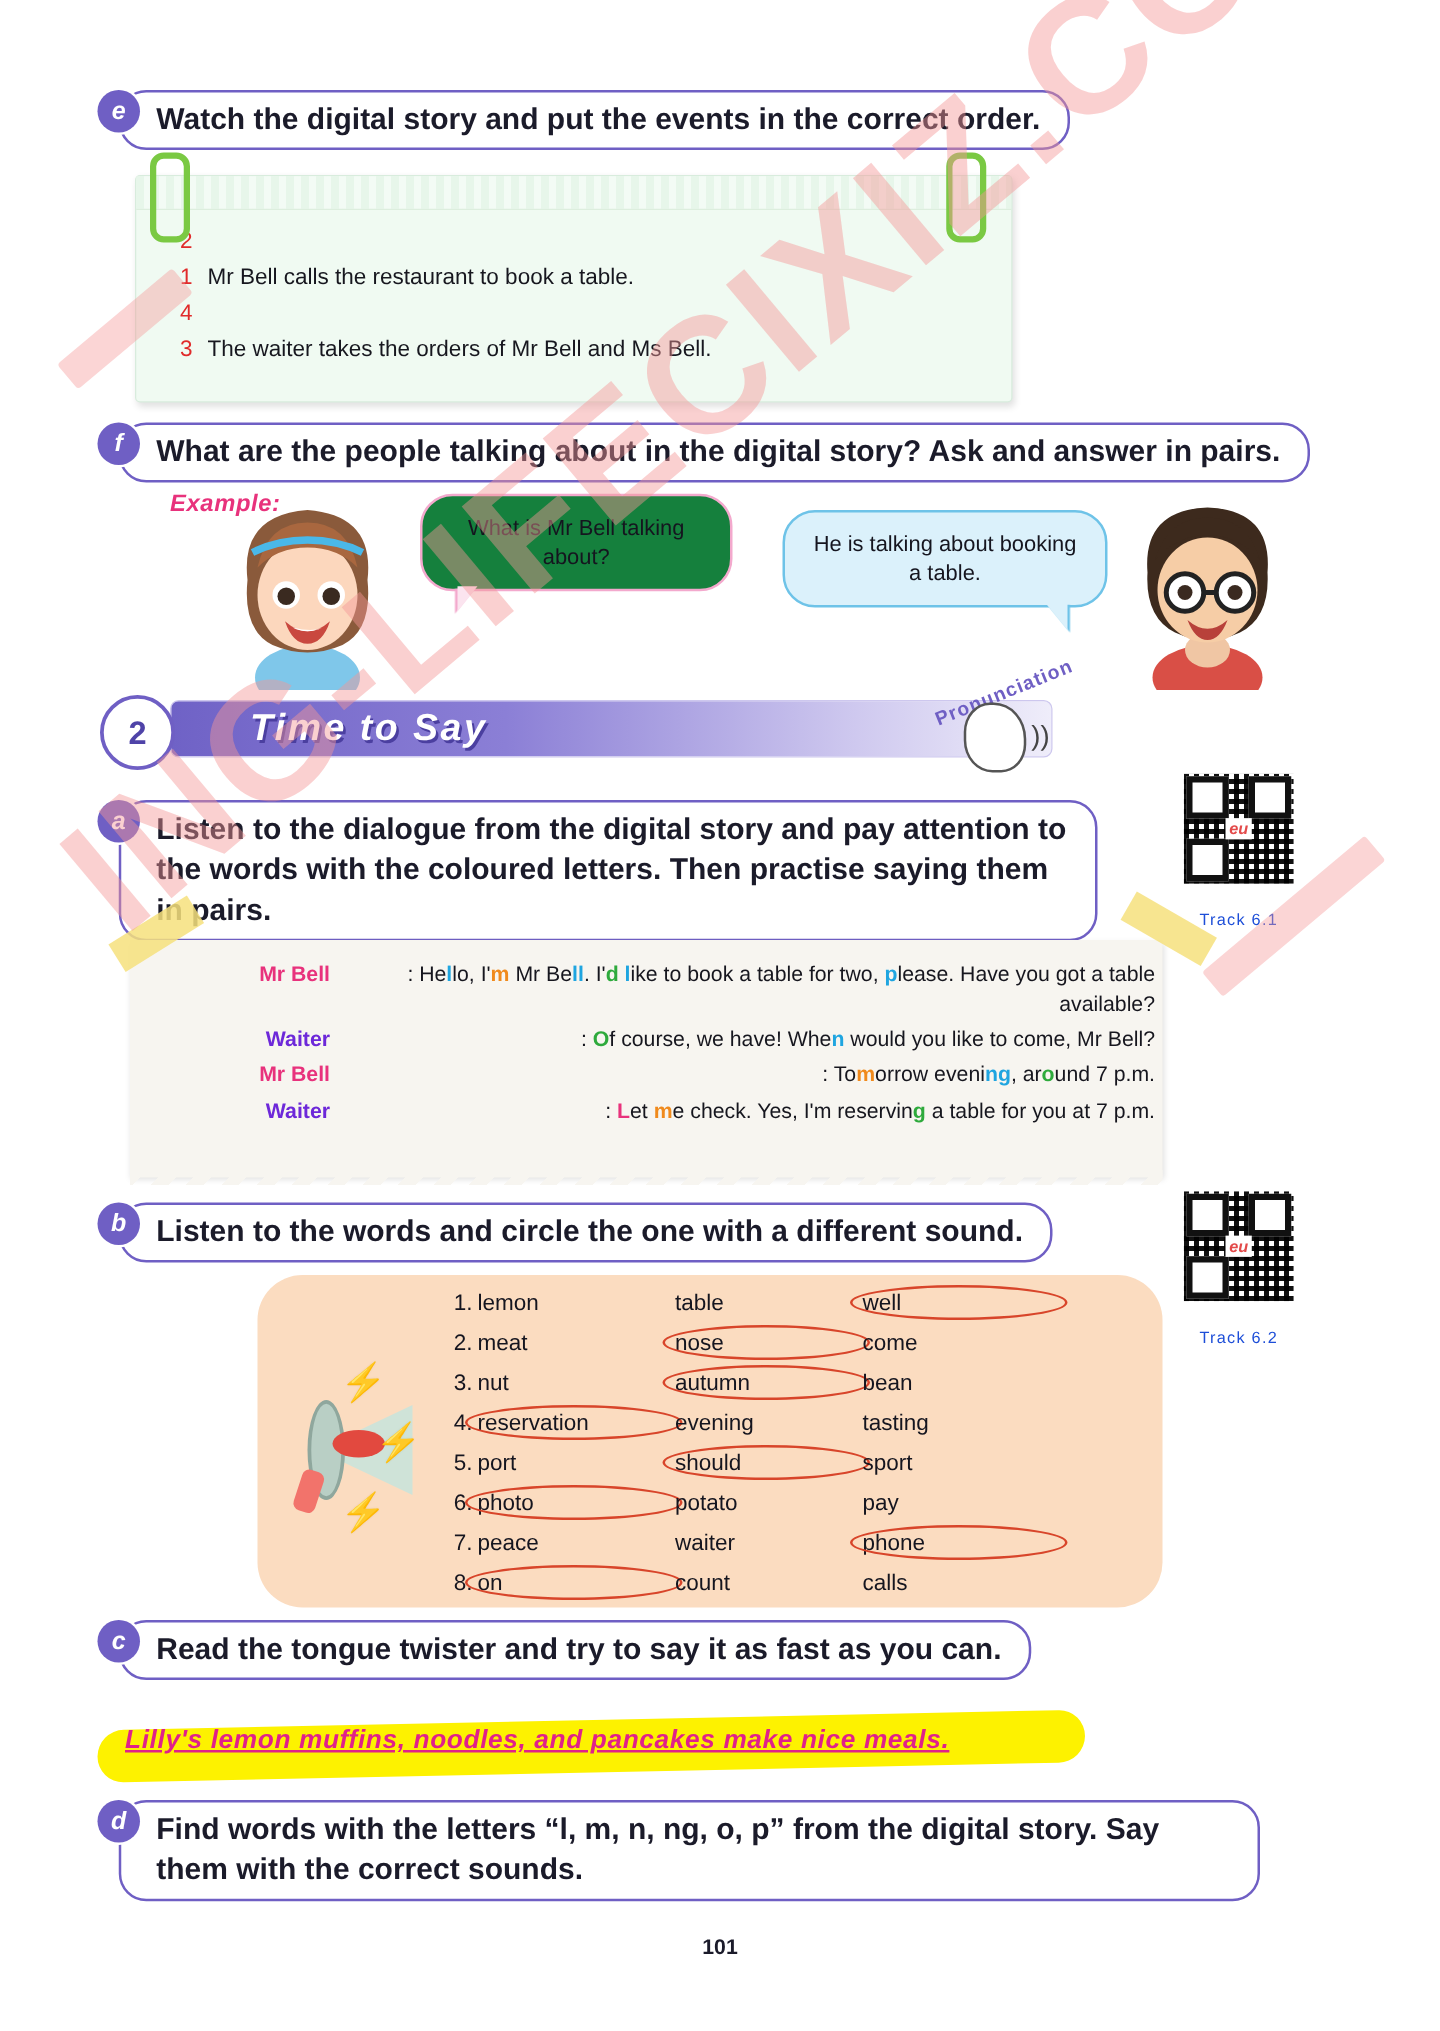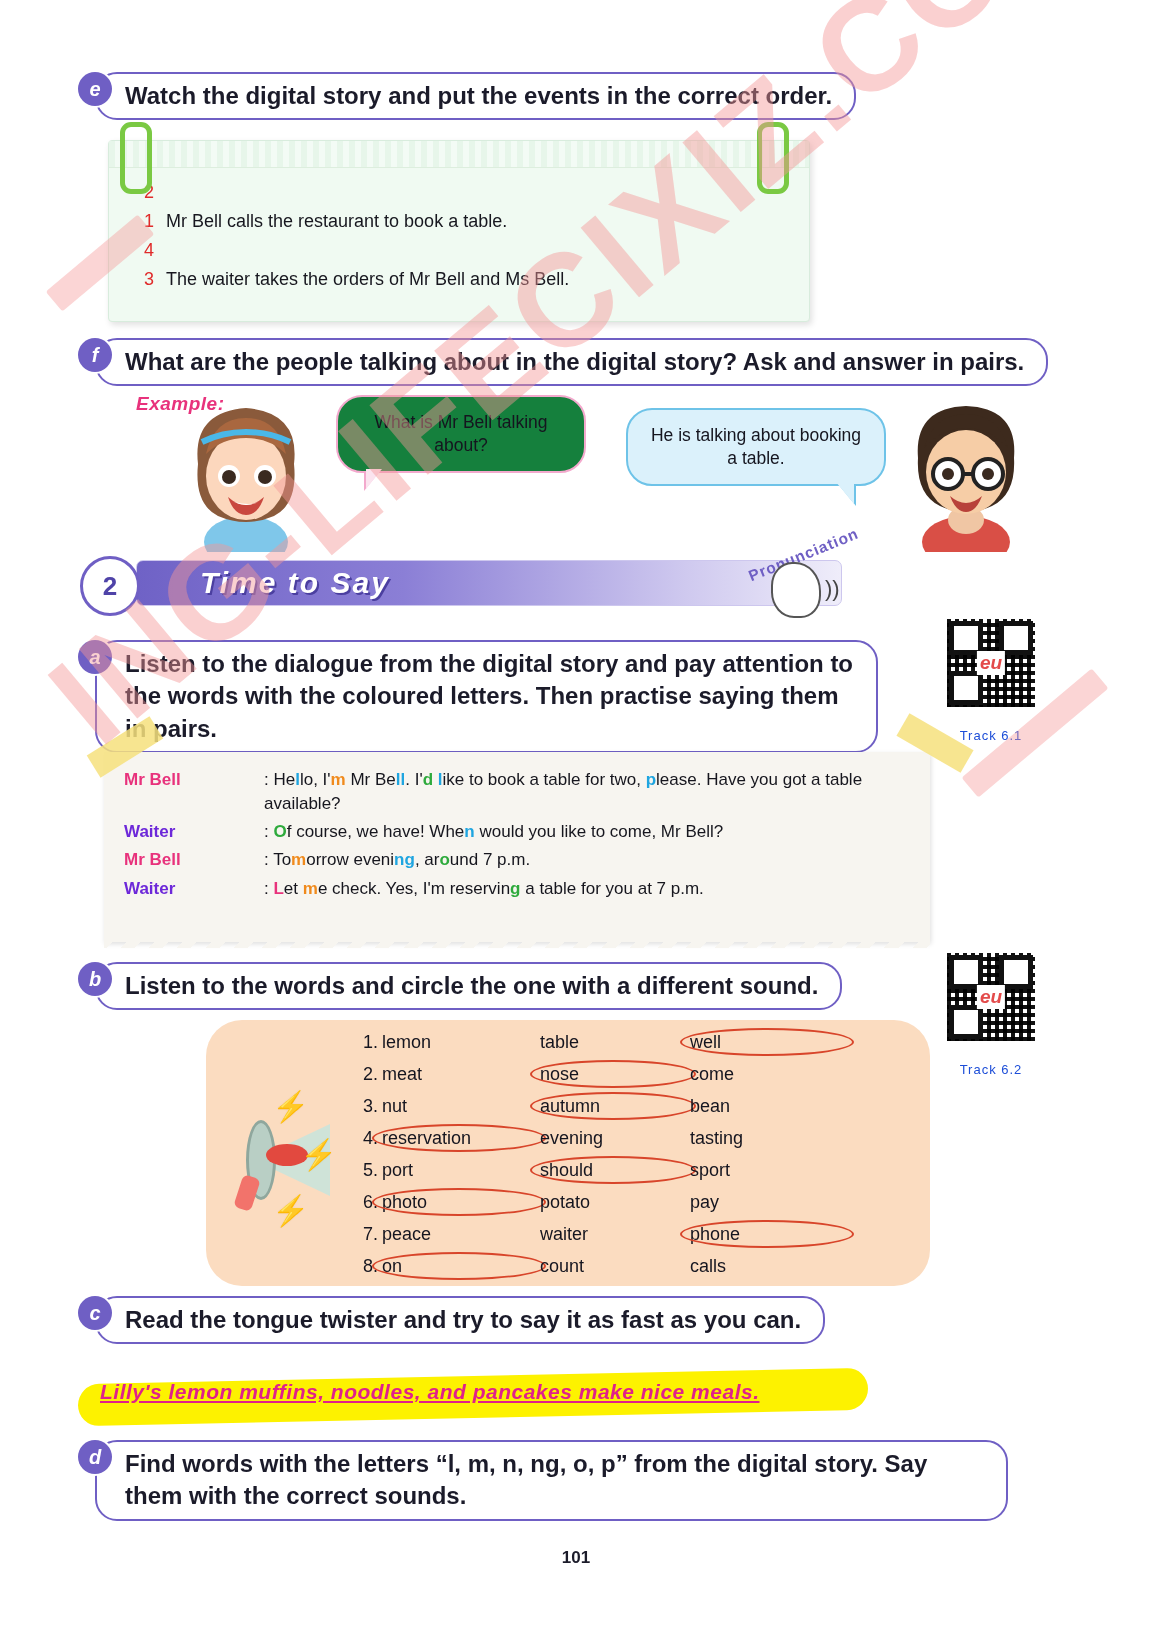--- a/index.html
+++ b/index.html
@@ -245,21 +245,21 @@
   }
   .tape {
     position: absolute;
     width: 74px; height: 26px;
     background: rgba(246, 224, 124, 0.85);
     z-index: 6;
   }
   .tape.t1 { left: 88px;  top: 734px; transform: rotate(-32deg); }
   .tape.t2 { left: 898px; top: 730px; transform: rotate(30deg); }
   .dlg-lines {
-    position: absolute; left: 124px; top: 768px; width: 800px; z-index: 4;
+    position: absolute; left: 124px; top: 768px; width: 800px; z-index: 4; text-align: right;
   }
   .dlg-line {
     display: flex;
     font-size: 17px;
     line-height: 1.42;
     margin-bottom: 4px;
     color: #16161e;
   }
   .dlg-name { width: 140px; flex: none; font-weight: bold; }
   .name-bell { color: #e8327c; }
@@ -286,21 +286,21 @@
     position: absolute; width: 24px; height: 24px;
     border: 5px solid #111; background: #fff;
   }
   .qr .eye.tl { left: 2px; top: 2px; }
   .qr .eye.tr { right: 2px; top: 2px; }
   .qr .eye.bl { left: 2px; bottom: 2px; }
   .qr .logo {
     position: absolute; left: 50%; top: 50%;
     transform: translate(-50%,-50%);
     background: #fff; padding: 1px 3px;
-    color: #e34b4b; font-size: 19px; font-style: italic; font-weight: bold;
+    color: #e34b4b; font-size: 13px; font-style: italic; font-weight: bold;
   }
   .qr-label {
     margin-top: 20px; font-size: 13px; color: #1d4ed8;
     letter-spacing: 1px;
   }
 
   
   #words-panel {
     position: absolute;
     left: 206px; top: 1020px;

